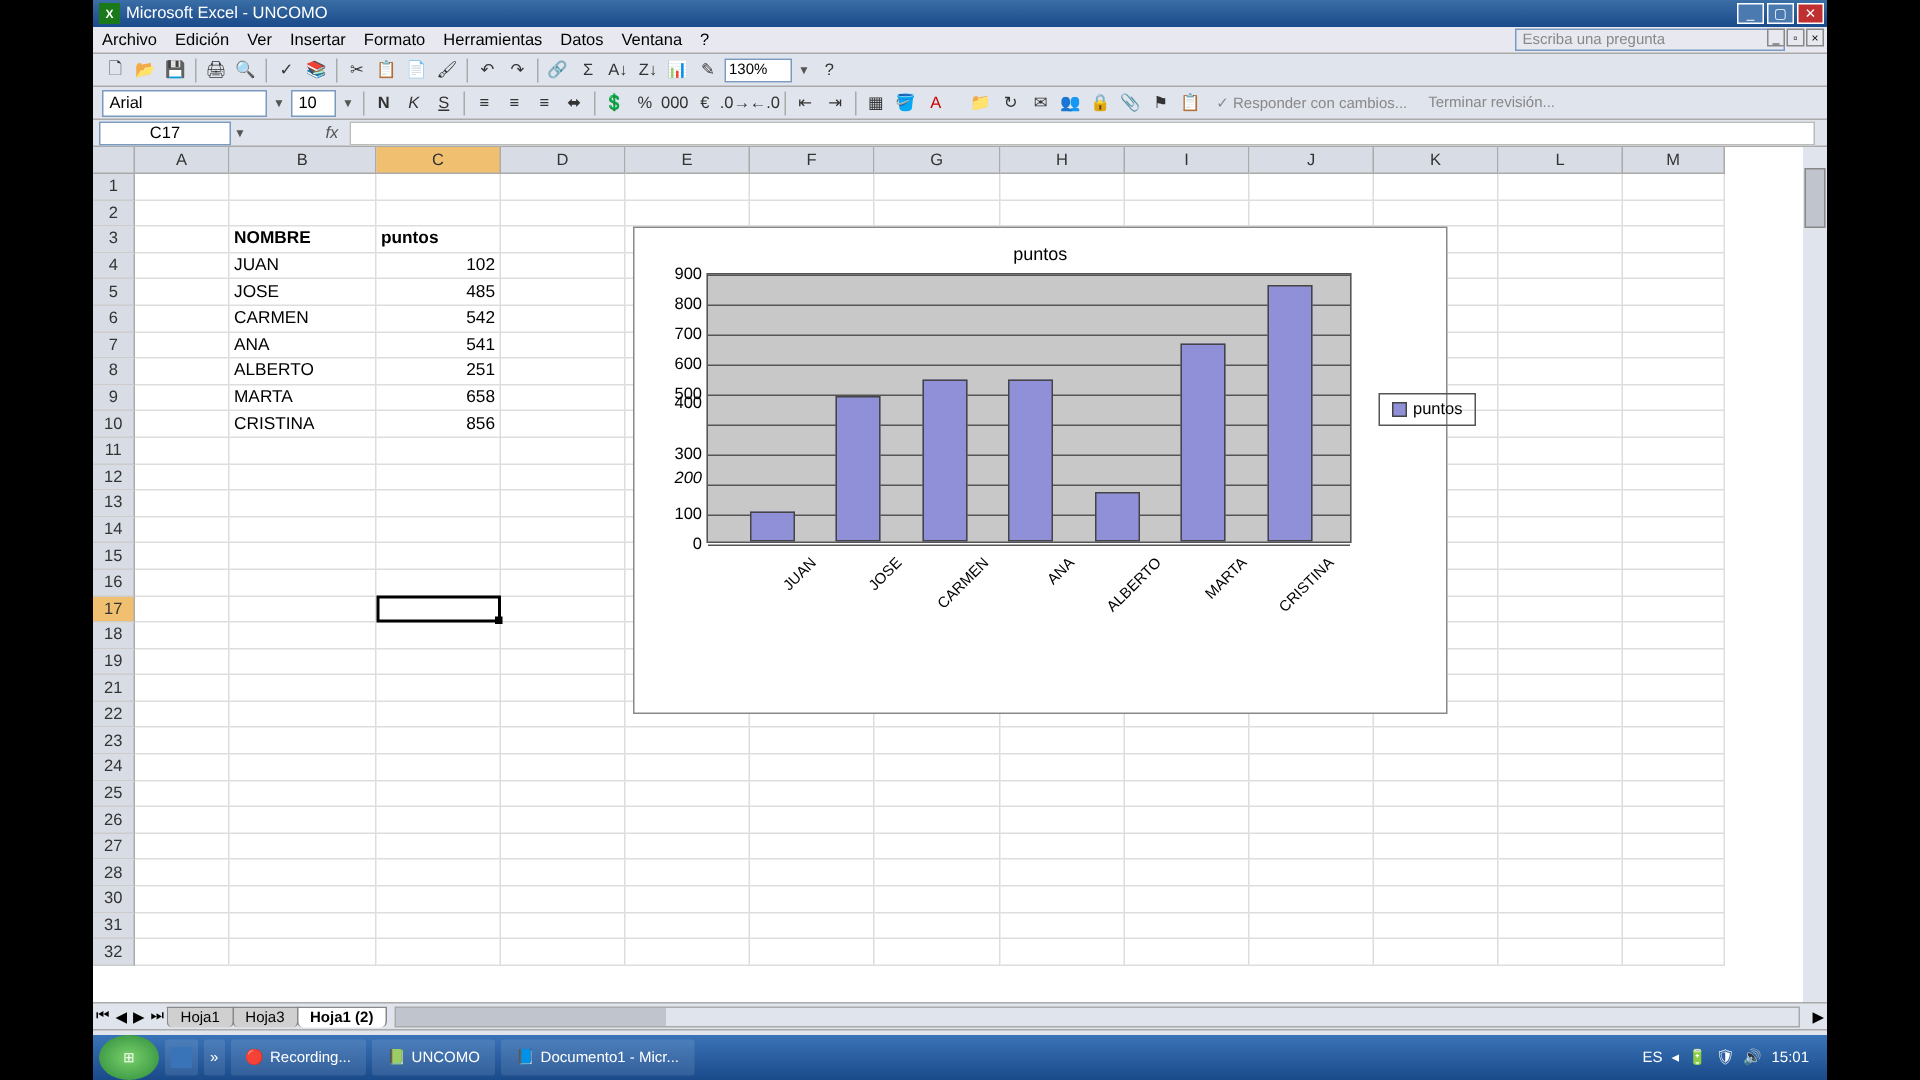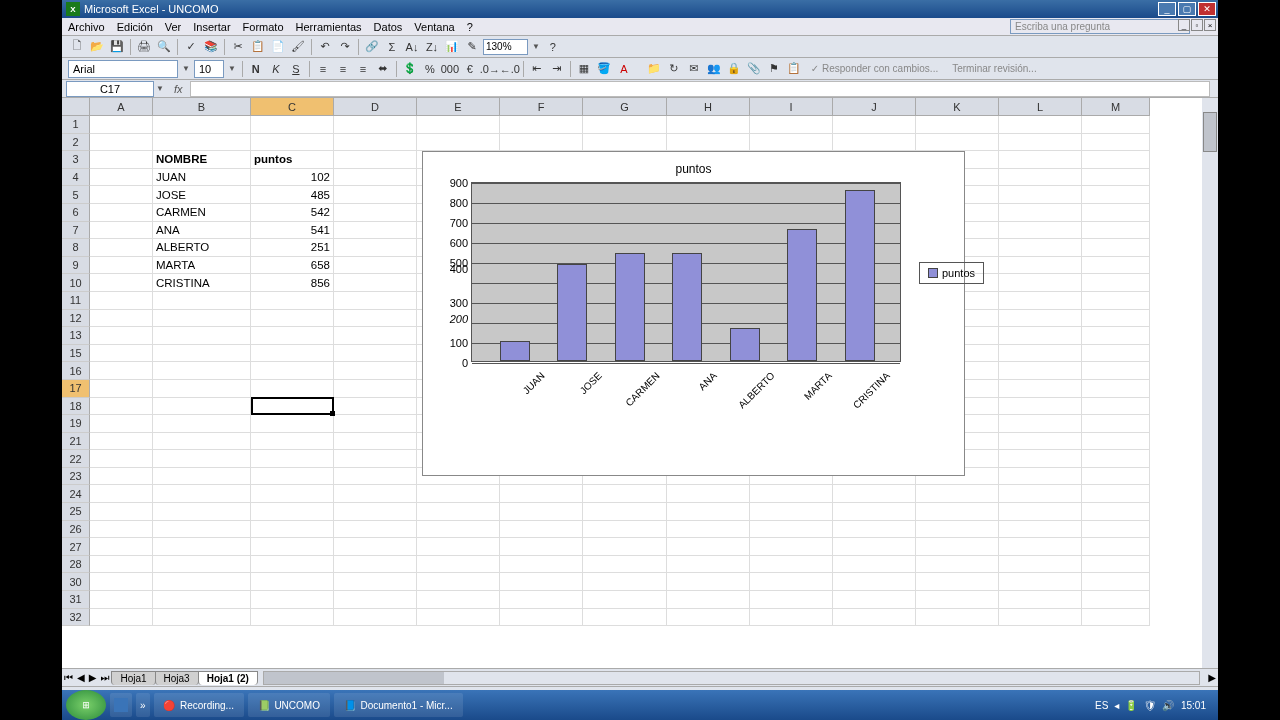--- a/index.html
+++ b/index.html
@@ -19,21 +19,21 @@
 .tbtn { width: 18px; height: 18px; display: flex; align-items: center; justify-content: center; font-size: 11px; color: #333; cursor: pointer; border-radius: 2px; }
 .tsep { width: 1px; height: 16px; background: #aaa; margin: 0 2px; }
 .fontsel { width: 110px; height: 18px; border: 1px solid #7a9ac0; background: #fff; font-size: 11px; padding-left: 4px; display: flex; align-items: center; }
 .sizesel { width: 30px; height: 18px; border: 1px solid #7a9ac0; background: #fff; font-size: 11px; padding-left: 4px; display: flex; align-items: center; }
 .dd { font-size: 8px; color: #555; padding: 0 2px; }
 .zoom { width: 45px; height: 16px; border: 1px solid #7a9ac0; background: #fff; font-size: 10px; padding-left: 2px; display: flex; align-items: center; }
 .collab { margin-left: 10px; display: flex; align-items: center; gap: 2px; font-size: 10px; color: #888; }
 .collab .ctxt { padding: 0 6px; }
 .namebox-row { height: 18px; background: #e0e4ec; display: flex; align-items: center; border-bottom: 1px solid #aaa; }
 .namebox { width: 88px; height: 16px; border: 1px solid #7a9ac0; background: #fff; font-size: 11px; text-align: center; margin-left: 4px; display: flex; align-items: center; justify-content: center; }
-.fx { font-size: 11px; font-style: italic; padding: 0 8px; color: #555; }
+.fx { font-size: 11px; font-style: italic; padding: 0 8px; color: #555; margin-left: 43px; }
 .fxbar { flex: 1; height: 16px; border: 1px solid #bbb; background: #fff; margin-right: 8px; }
 .grid-area { position: relative; height: 570px; background: #fff; overflow: hidden; }
 .colheads { display: flex; height: 18px; }
 .corner { width: 28px; height: 18px; background: #d8dce4; border-right: 1px solid #aaa; border-bottom: 1px solid #aaa; }
 .colh { height: 18px; background: #d8dce4; border-right: 1px solid #aaa; border-bottom: 1px solid #aaa; display: flex; align-items: center; justify-content: center; font-size: 11px; color: #333; }
 .colh.sel { background: #f0c070; }
 .gridbody { position: relative; }
 .row { display: flex; height: 17.6px; }
 .rowh { width: 28px; background: #d8dce4; border-right: 1px solid #aaa; border-bottom: 1px solid #ccc; display: flex; align-items: center; justify-content: center; font-size: 11px; color: #333; }
 .rowh.sel { background: #f0c070; }
@@ -408,20 +408,36 @@
           <div class="cell" style="width: 83px;"></div>
           <div class="cell" style="width: 84px;"></div>
           <div class="cell" style="width: 83px;"></div>
           <div class="cell" style="width: 83px;"></div>
           <div class="cell" style="width: 83px;"></div>
           <div class="cell" style="width: 83px;"></div>
           <div class="cell" style="width: 83px;"></div>
           <div class="cell" style="width: 68px;"></div>
         </div>
         <div class="row">
+          <div class="rowh">14</div>
+          <div class="cell" style="width: 63px;"></div>
+          <div class="cell" style="width: 98px;"></div>
+          <div class="cell" style="width: 83px;"></div>
+          <div class="cell" style="width: 83px;"></div>
+          <div class="cell" style="width: 83px;"></div>
+          <div class="cell" style="width: 83px;"></div>
+          <div class="cell" style="width: 84px;"></div>
+          <div class="cell" style="width: 83px;"></div>
+          <div class="cell" style="width: 83px;"></div>
+          <div class="cell" style="width: 83px;"></div>
+          <div class="cell" style="width: 83px;"></div>
+          <div class="cell" style="width: 83px;"></div>
+          <div class="cell" style="width: 68px;"></div>
+        </div>
+        <div class="row">
           <div class="rowh">15</div>
           <div class="cell" style="width: 63px;"></div>
           <div class="cell" style="width: 98px;"></div>
           <div class="cell" style="width: 83px;"></div>
           <div class="cell" style="width: 83px;"></div>
           <div class="cell" style="width: 83px;"></div>
           <div class="cell" style="width: 83px;"></div>
           <div class="cell" style="width: 84px;"></div>
           <div class="cell" style="width: 83px;"></div>
           <div class="cell" style="width: 83px;"></div>

